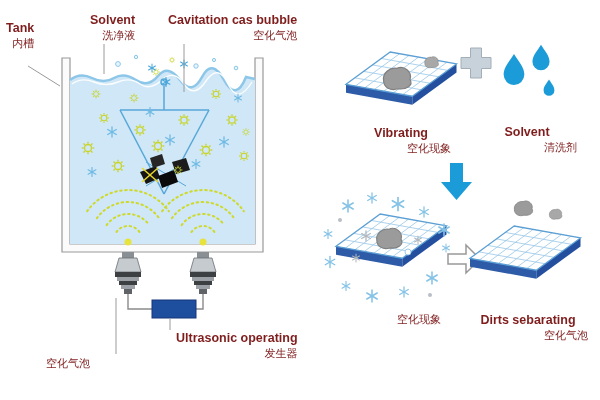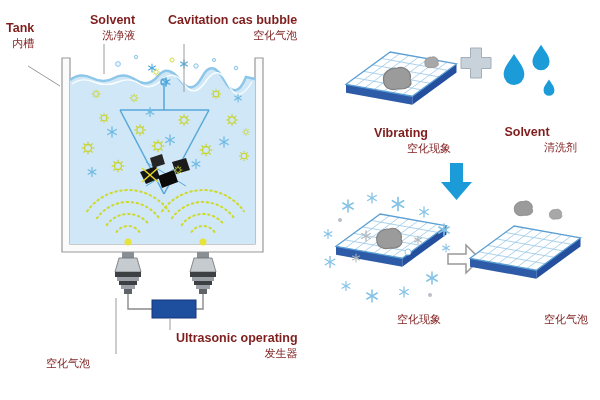--- a/index.html
+++ b/index.html
@@ -250,16 +250,17 @@
 <div class="label center" style="left:477px;top:124px;width:100px">
   <div class="en">Solvent</div>
   <div class="zh">清洗剂</div>
 </div>
 
 <div class="label center" style="left:341px;top:312px;width:100px">
   <div class="zh">空化现象</div>
 </div>
 
 <div class="label center" style="left:468px;top:312px;width:120px">
+  <div class="en">Dirts sebarating</div>
   <div class="zh">空化气泡</div>
 </div>
 
 </div>
 
 </body></html>

